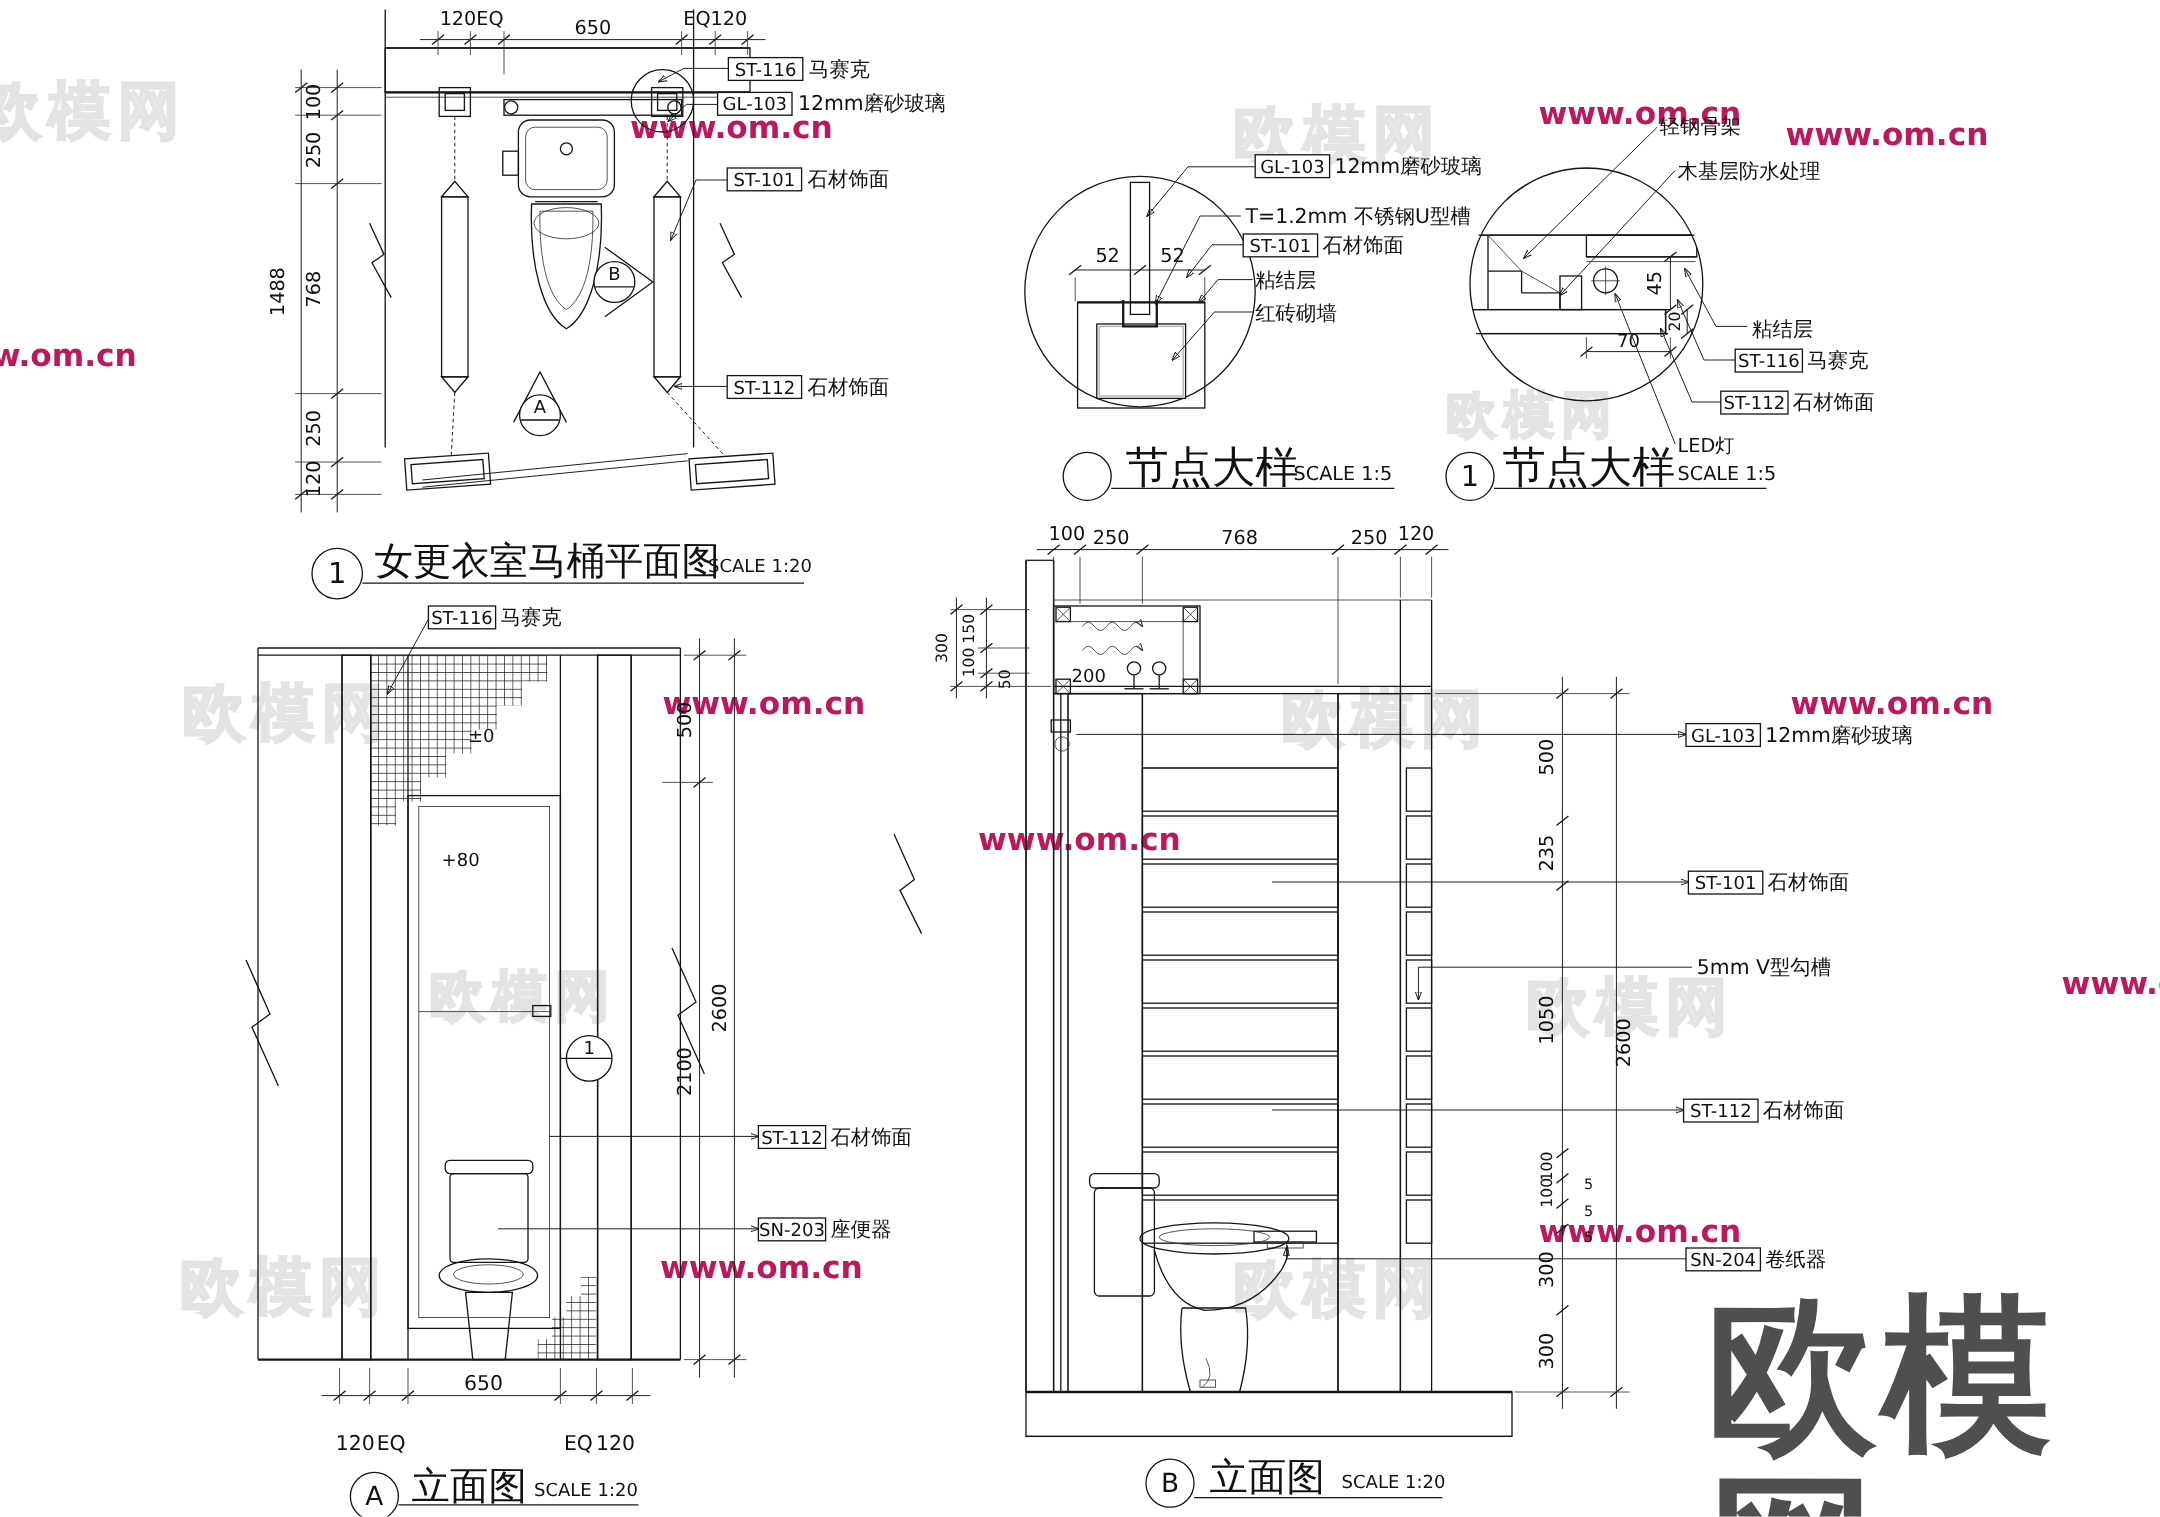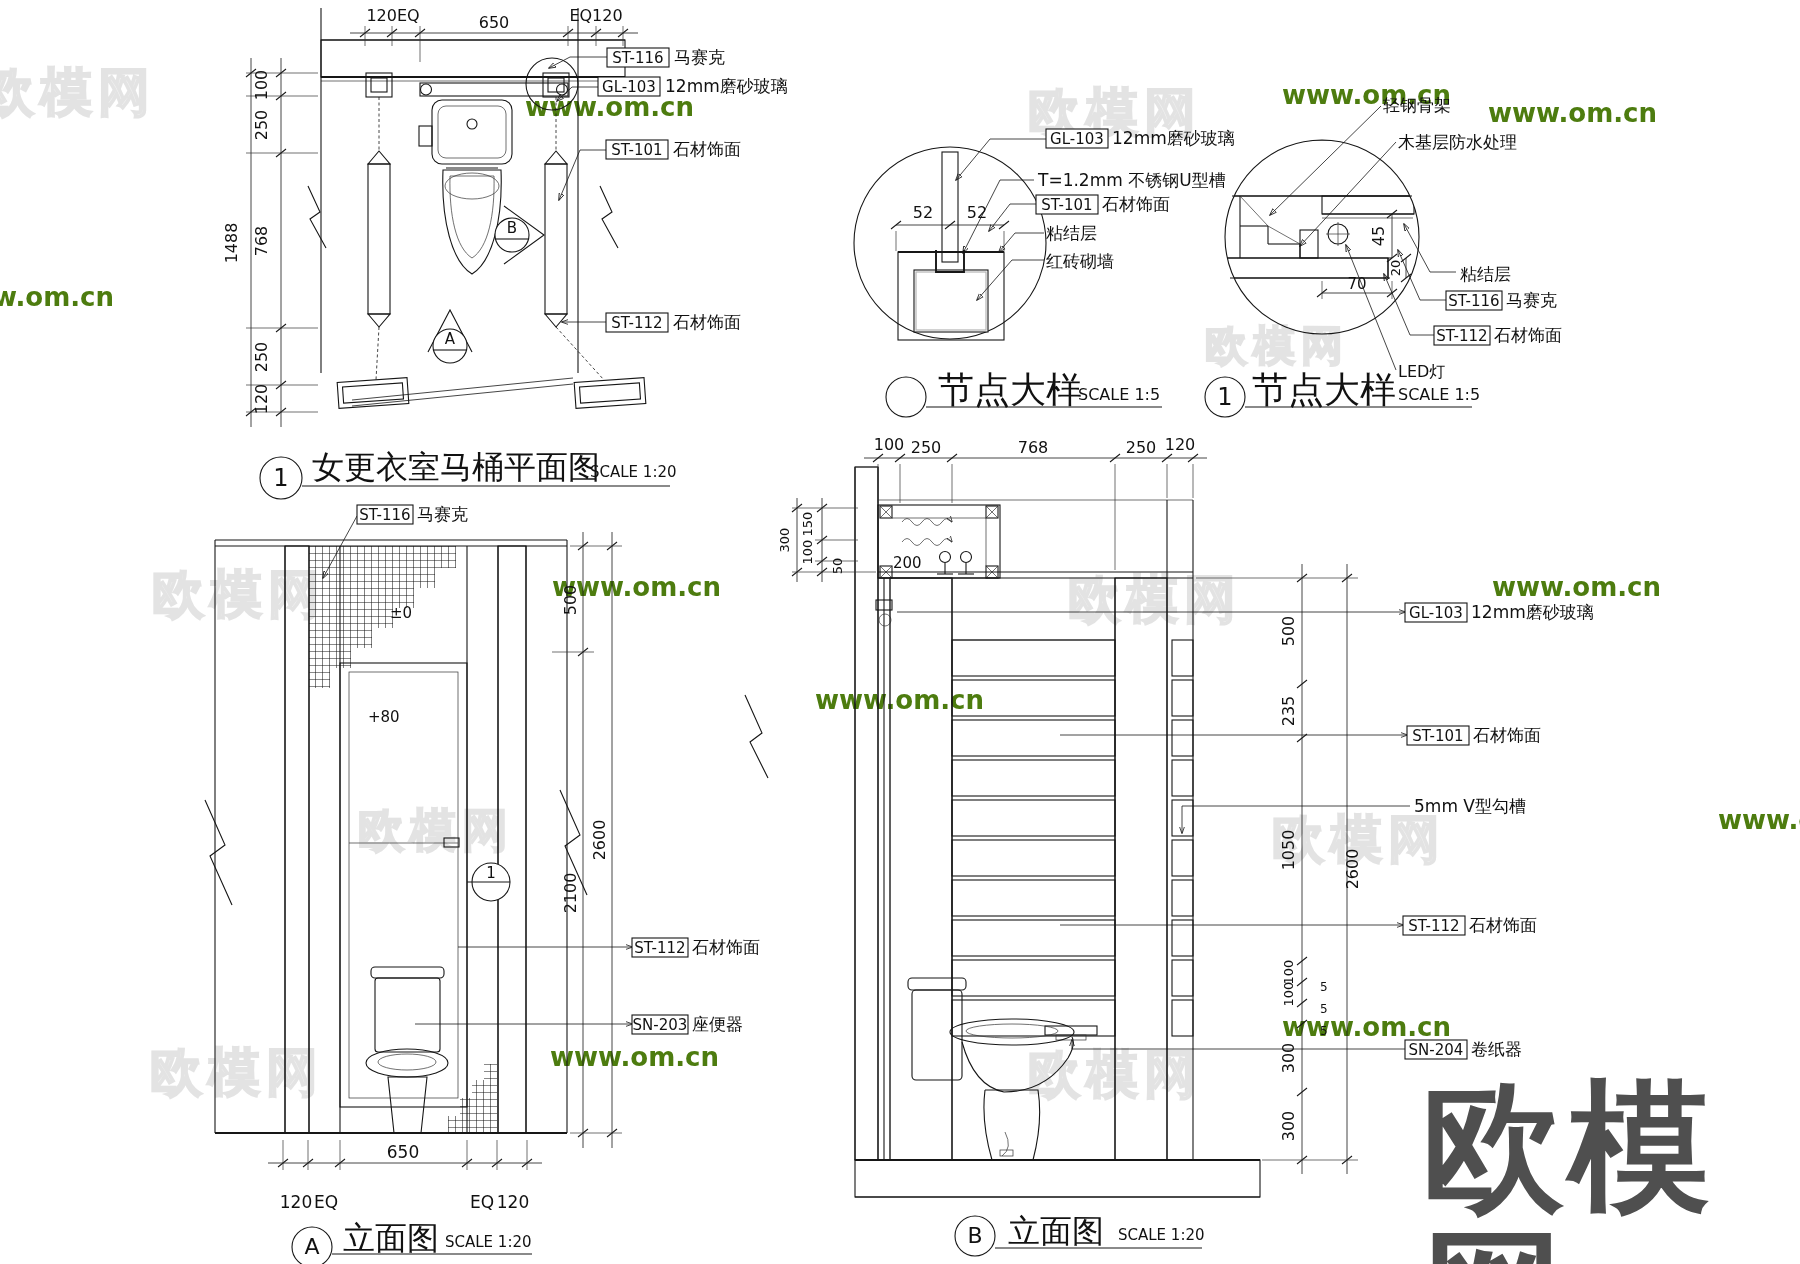--- a/index.html
+++ b/index.html
@@ -1,20 +1,20 @@
 <!DOCTYPE html>
 <html><head>
 <meta charset="utf-8">
 <style>
   html,body{margin:0;padding:0;background:#fff;}
   #stage{position:relative;width:1800px;height:1264px;background:#fff;overflow:hidden;
          font-family:"DejaVu Sans","Liberation Sans",sans-serif;}
   .wm{position:absolute;color:#dedede;white-space:nowrap;z-index:1;user-select:none;}
   .wm.brand{font-size:52px;font-weight:bold;letter-spacing:6px;-webkit-text-stroke:2px #e3e3e3;color:#f6f6f6;}
-  .wm.url{font-size:26px;font-weight:bold;color:#4d7c0f;}
+  .wm.url{font-size:26px;font-weight:bold;color:#be185d;}
   #biglogo{position:absolute;left:1422px;top:1072px;font-size:142px;font-weight:bold;
            color:#4f4f4f;letter-spacing:4px;z-index:5;line-height:1.05;}
   svg{position:absolute;left:0;top:0;z-index:2;}
   svg line,svg polyline,svg path,svg rect,svg circle,svg ellipse{stroke:#161616;stroke-width:1.1;fill:none;}
   svg .thin{stroke-width:0.7;stroke:#333;}
   svg .dim{stroke-width:0.8;}
   svg .thick{stroke-width:1.9;}
   svg .wfill{fill:#fff;}
   svg text{fill:#111;stroke:none;font-family:"DejaVu Sans","Liberation Sans",sans-serif;}
   .t15{font-size:15px;} .t16{font-size:16px;} .t13{font-size:13px;} .t12{font-size:12px;}

